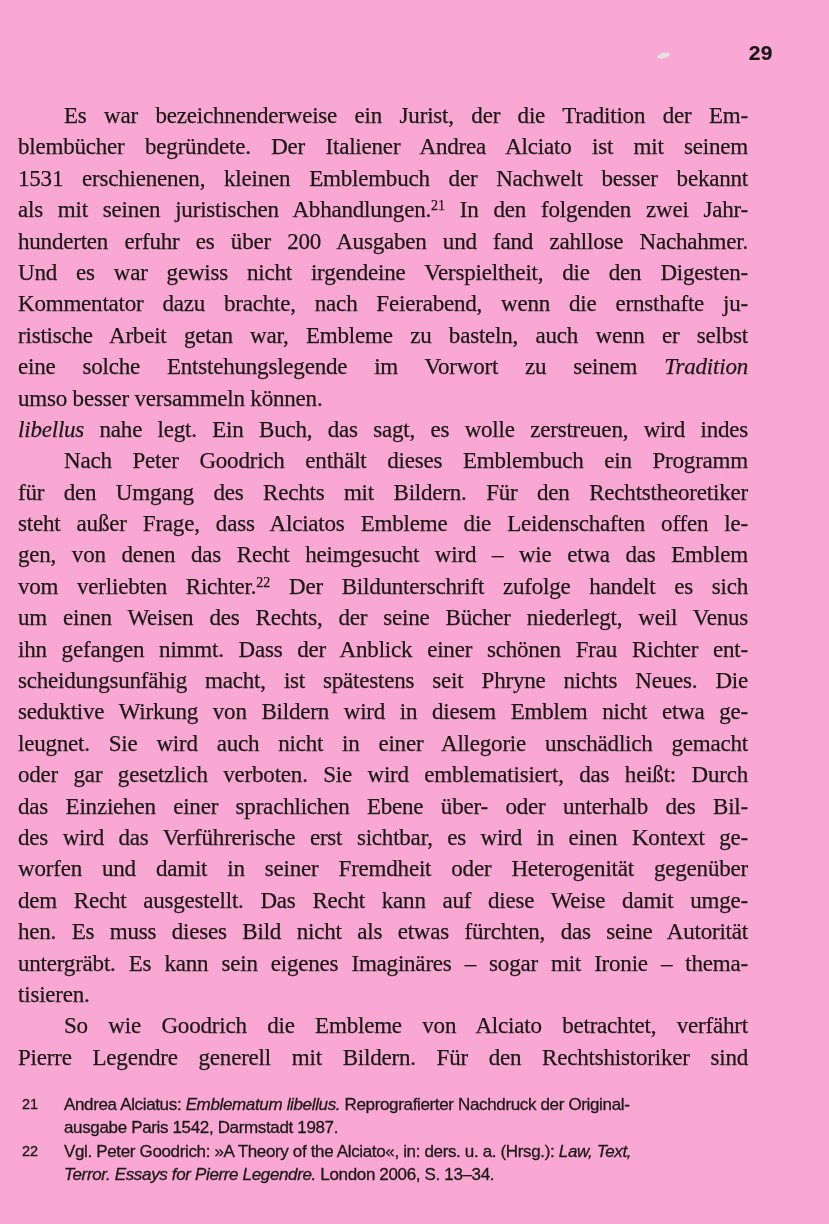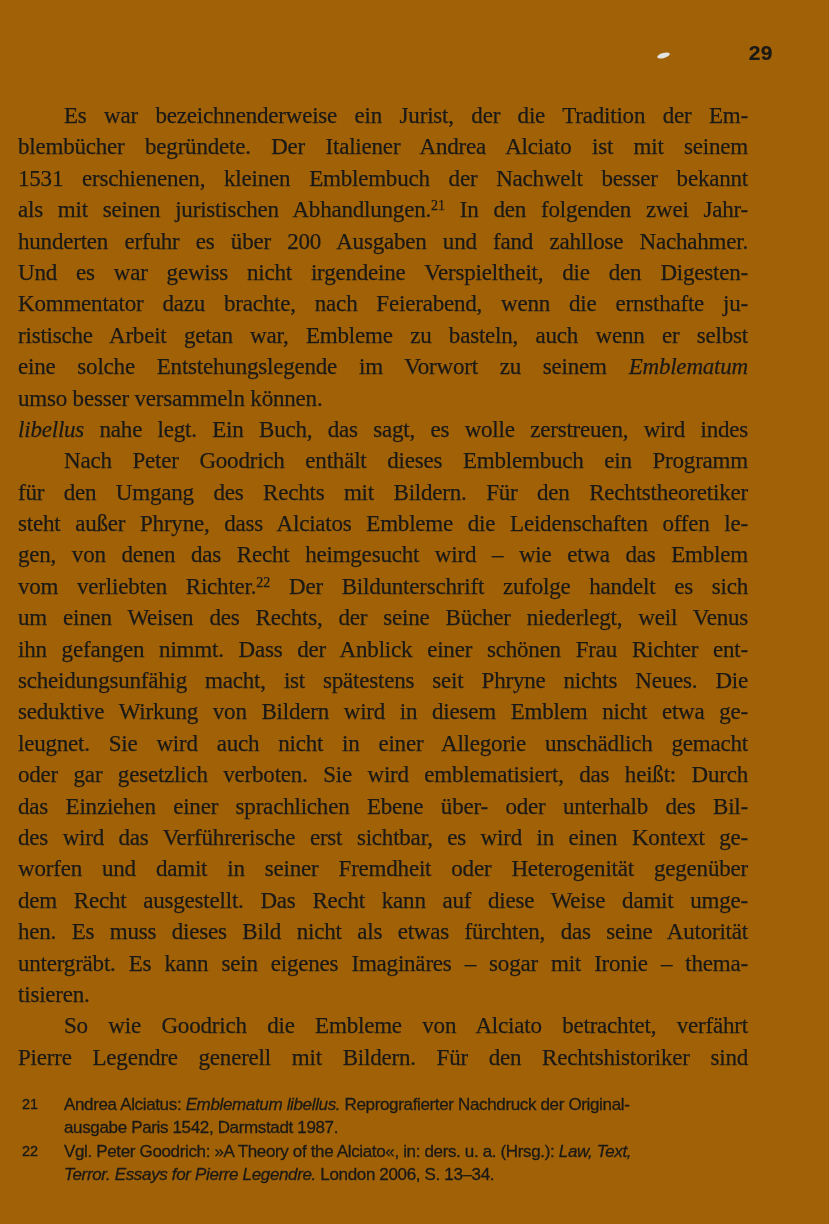--- a/index.html
+++ b/index.html
@@ -5,21 +5,21 @@
 <style>
   html, body {
     margin: 0;
     padding: 0;
     background: #ffffff;
   }
   .page {
     position: relative;
     width: 829px;
     height: 1224px;
-    background: #a16207;
+    background: #f9a8d4;
     overflow: hidden;
     font-family: "Liberation Serif", serif;
     color: #1b1916;
   }
   .page-number {
     position: absolute;
     top: 41px;
     right: 56px;
     font-family: "Liberation Sans", sans-serif;
     font-weight: 700;
@@ -100,28 +100,28 @@
   <main class="body-text">
       <div class="paragraph">
         <div class="line just ind"><span>Es war bezeichnenderweise ein Jurist, der die Tradition der Em-</span></div>
         <div class="line just"><span>blembücher begründete. Der Italiener Andrea Alciato ist mit seinem</span></div>
         <div class="line just"><span>1531 erschienenen, kleinen Emblembuch der Nachwelt besser bekannt</span></div>
         <div class="line just"><span>als mit seinen juristischen Abhandlungen.</span><span class="sup">21</span><span> In den folgenden zwei Jahr-</span></div>
         <div class="line just"><span>hunderten erfuhr es über 200 Ausgaben und fand zahllose Nachahmer.</span></div>
         <div class="line just"><span>Und es war gewiss nicht irgendeine Verspieltheit, die den Digesten-</span></div>
         <div class="line just"><span>Kommentator dazu brachte, nach Feierabend, wenn die ernsthafte ju-</span></div>
         <div class="line just"><span>ristische Arbeit getan war, Embleme zu basteln, auch wenn er selbst</span></div>
-        <div class="line just"><span>eine solche Entstehungslegende im Vorwort zu seinem </span><span class="it">Emblematum</span></div>
+        <div class="line just"><span>eine solche Entstehungslegende im Vorwort zu seinem </span><span class="it">Tradition</span></div>
         <div class="line"><span>umso besser versammeln können.</span></div>
         <div class="line just"><span class="it">libellus</span><span> nahe legt. Ein Buch, das sagt, es wolle zerstreuen, wird indes</span></div>
       </div>
       <div class="paragraph">
         <div class="line just ind"><span>Nach Peter Goodrich enthält dieses Emblembuch ein Programm</span></div>
         <div class="line just"><span>für den Umgang des Rechts mit Bildern. Für den Rechtstheoretiker</span></div>
-        <div class="line just"><span>steht außer Phryne, dass Alciatos Embleme die Leidenschaften offen le-</span></div>
+        <div class="line just"><span>steht außer Frage, dass Alciatos Embleme die Leidenschaften offen le-</span></div>
         <div class="line just"><span>gen, von denen das Recht heimgesucht wird – wie etwa das Emblem</span></div>
         <div class="line just"><span>vom verliebten Richter.</span><span class="sup">22</span><span> Der Bildunterschrift zufolge handelt es sich</span></div>
         <div class="line just"><span>um einen Weisen des Rechts, der seine Bücher niederlegt, weil Venus</span></div>
         <div class="line just"><span>ihn gefangen nimmt. Dass der Anblick einer schönen Frau Richter ent-</span></div>
         <div class="line just"><span>scheidungsunfähig macht, ist spätestens seit Phryne nichts Neues. Die</span></div>
         <div class="line just"><span>seduktive Wirkung von Bildern wird in diesem Emblem nicht etwa ge-</span></div>
         <div class="line just"><span>leugnet. Sie wird auch nicht in einer Allegorie unschädlich gemacht</span></div>
         <div class="line just"><span>oder gar gesetzlich verboten. Sie wird emblematisiert, das heißt: Durch</span></div>
         <div class="line just"><span>das Einziehen einer sprachlichen Ebene über- oder unterhalb des Bil-</span></div>
         <div class="line just"><span>des wird das Verführerische erst sichtbar, es wird in einen Kontext ge-</span></div>

